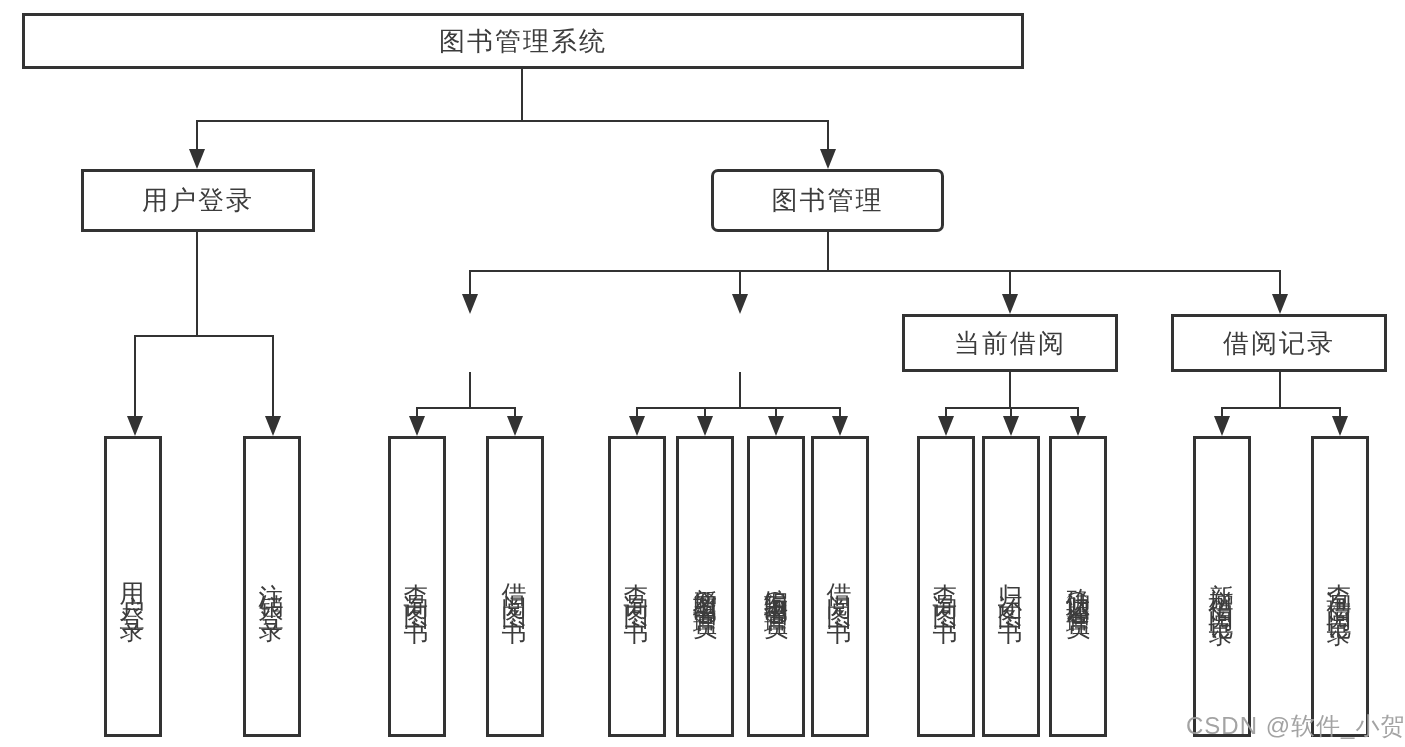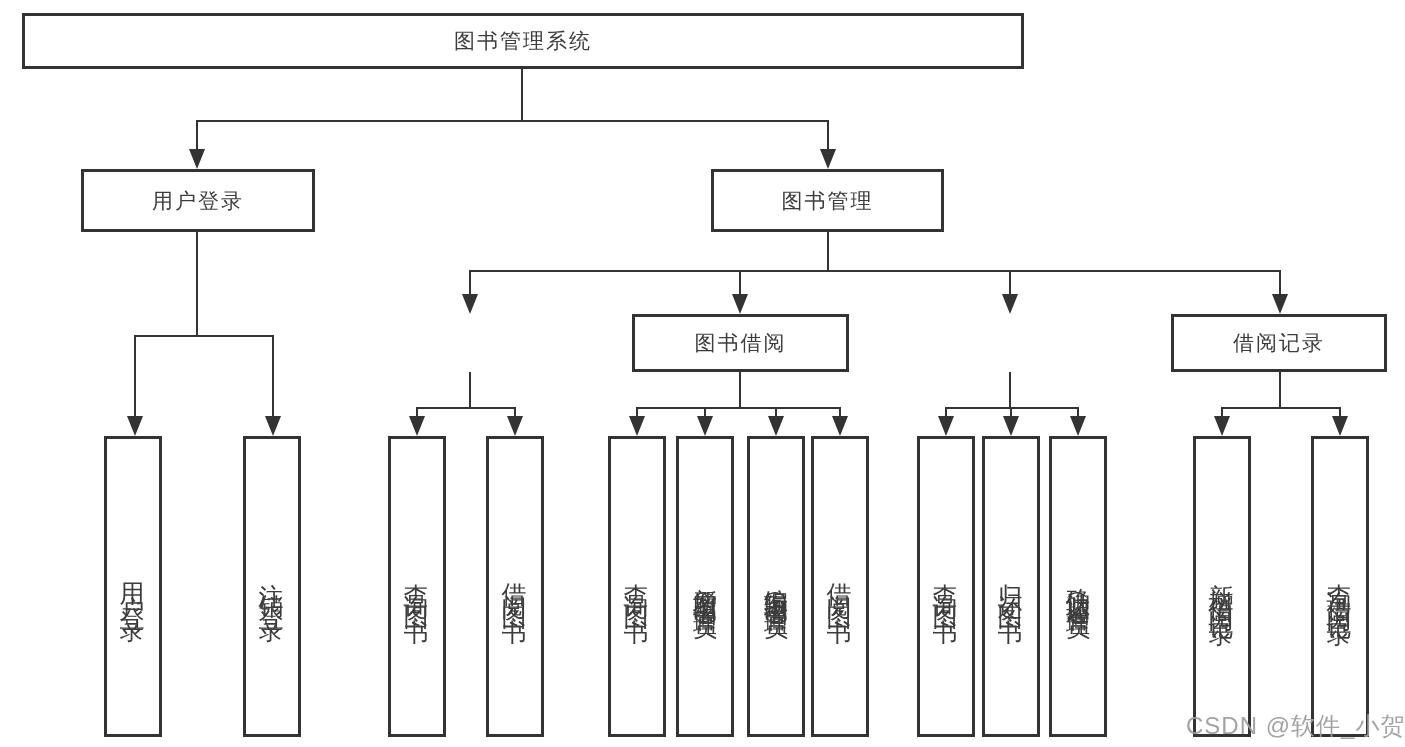--- a/index.html
+++ b/index.html
@@ -18,24 +18,24 @@
     background: #ffffff;
     color: #3c3c3c;
     display: flex;
     align-items: center;
     justify-content: center;
     font-size: 26px;
     letter-spacing: 2px;
     text-align: center;
   }
   
-  .hbox { font-size: 21px; }
+  .hbox { font-size: 26px; }
   .root-box { left: 22px; top: 13px; width: 1002px; height: 56px; }
   .l1-login { left: 81px;  top: 169px; width: 234px; height: 63px; }
-  .l1-mgmt  { left: 711px; top: 169px; width: 233px; height: 63px; }
+  .l1-mgmt  { left: 711px; top: 169px; width: 233px; height: 63px; border-radius: 7px; }
   .l2-a { left: 361px;  top: 314px; width: 218px; height: 58px; }
   .l2-b { left: 632px;  top: 314px; width: 217px; height: 58px; }
   .l2-c { left: 902px;  top: 314px; width: 216px; height: 58px; }
   .l2-d { left: 1171px; top: 314px; width: 216px; height: 58px; }
   
   .leaf {
     top: 436px;
     width: 58px;
     height: 301px;
     writing-mode: vertical-rl;
@@ -113,22 +113,22 @@
   <div class="hl" style="left:469px; top:270px; width:812px;"></div>
   <div class="vl" style="left:469px;  top:270px; height:26px;"></div>
   <div class="arrow" style="left:462px;  top:294px;"></div>
   <div class="vl" style="left:739px;  top:270px; height:26px;"></div>
   <div class="arrow" style="left:732px;  top:294px;"></div>
   <div class="vl" style="left:1009px; top:270px; height:26px;"></div>
   <div class="arrow" style="left:1002px; top:294px;"></div>
   <div class="vl" style="left:1279px; top:270px; height:26px;"></div>
   <div class="arrow" style="left:1272px; top:294px;"></div>
 
-  <div class="box hbox l2-b">
-    <span>图书借阅</span>
+  <div class="box hbox l2-c">
+    <span>当前借阅</span>
   </div>
   <div class="box hbox l2-d">
     <span>借阅记录</span>
   </div>
 
   <div class="vl" style="left:469px; top:372px; height:35px;"></div>
   <div class="hl" style="left:416px; top:407px; width:100px;"></div>
   <div class="vl" style="left:416px; top:407px; height:12px;"></div>
   <div class="arrow" style="left:409px; top:416px;"></div>
   <div class="vl" style="left:514px; top:407px; height:12px;"></div>

